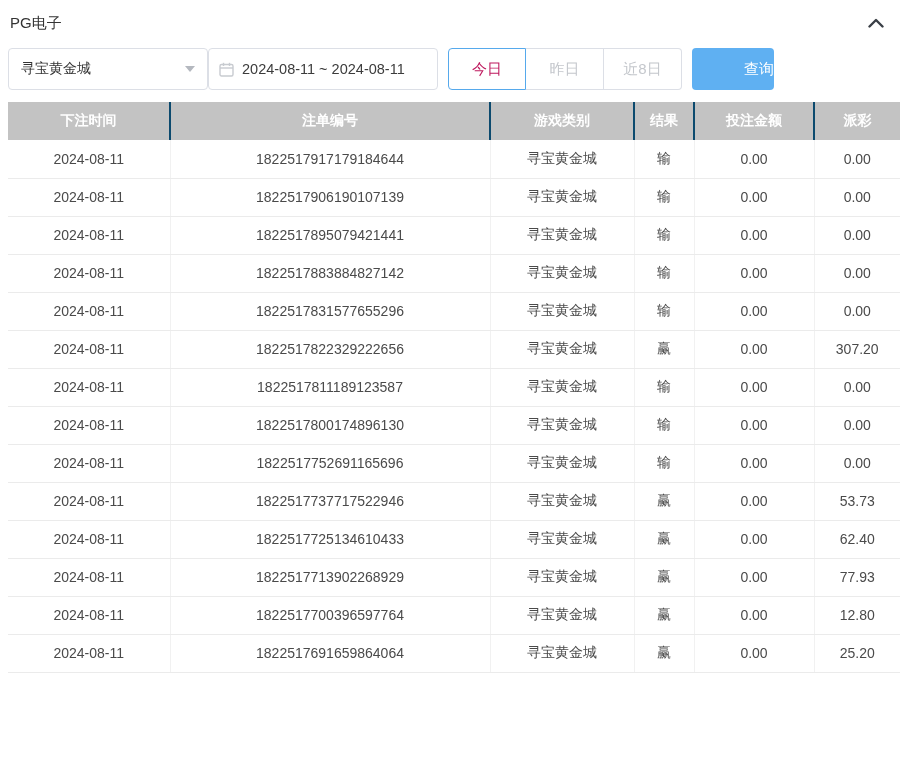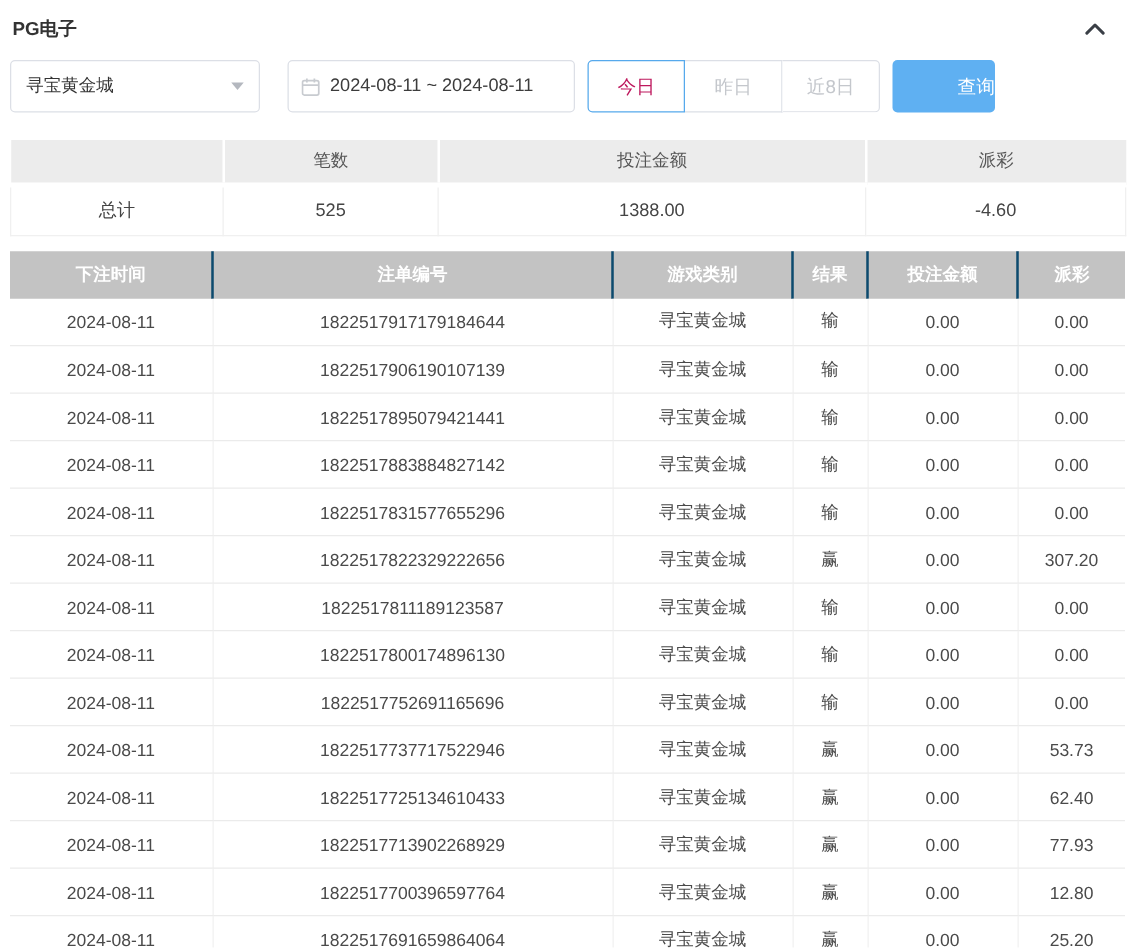--- a/index.html
+++ b/index.html
@@ -10,21 +10,21 @@
   }
   .page { width: 908px; height: 758px; padding: 0 8px; overflow: hidden; position: relative; }
 
   
   .topbar {
     padding-top: 12px;
     display: flex;
     align-items: center;
     height: 34px;
   }
-  .provider-title { font-size: 15px; font-weight: bold; color: #333; margin-left: 2px; }
+  .provider-title { font-size: 15px; font-weight: normal; color: #333; margin-left: 2px; }
   .notice { font-size: 14px; font-weight: bold; color: #bf2626; margin-left: 22px; }
   .collapse-btn {
     margin-left: auto;
     margin-right: 14px;
     width: 20px; height: 20px;
     display: flex; align-items: center; justify-content: center;
     cursor: pointer;
   }
 
   
@@ -45,21 +45,21 @@
     background: #fff;
   }
   .select-caret {
     margin-left: auto;
     width: 0; height: 0;
     border-left: 5px solid transparent;
     border-right: 5px solid transparent;
     border-top: 6px solid #b4b8bf;
   }
   .date-box {
-    margin-left: 22px;
+    margin-left: 0;
     width: 230px; height: 42px;
     border: 1px solid #dcdfe6;
     border-radius: 4px;
     display: flex; align-items: center;
     padding: 0 10px;
     font-size: 14.5px; color: #3c3c3c;
     cursor: pointer;
     background: #fff;
   }
   .date-box svg { margin-right: 8px; flex: 0 0 auto; }
@@ -174,44 +174,20 @@
       <span>2024-08-11 ~ 2024-08-11</span>
     </div>
     <div class="btn-group">
       <button class="qbtn active">今日</button>
       <button class="qbtn mid">昨日</button>
       <button class="qbtn last">近8日</button>
     </div>
     <button class="search-btn">查询</button>
   </div>
 
-  <table class="summary-table">
-    <colgroup>
-        <col style="width:170px">
-        <col style="width:172px">
-        <col style="width:342px">
-        <col style="width:208px">
-      </colgroup>
-    <thead>
-      <tr>
-        <th></th>
-        <th>笔数</th>
-        <th>投注金额</th>
-        <th>派彩</th>
-      </tr>
-    </thead>
-    <tbody>
-      <tr>
-        <td>总计</td>
-        <td>525</td>
-        <td>1388.00</td>
-        <td class="neg">-4.60</td>
-      </tr>
-    </tbody>
-  </table>
 
   <table class="records-table">
     <colgroup>
         <col style="width:162px">
         <col style="width:320px">
         <col style="width:144px">
         <col style="width:60px">
         <col style="width:120px">
         <col style="width:86px">
       </colgroup>

